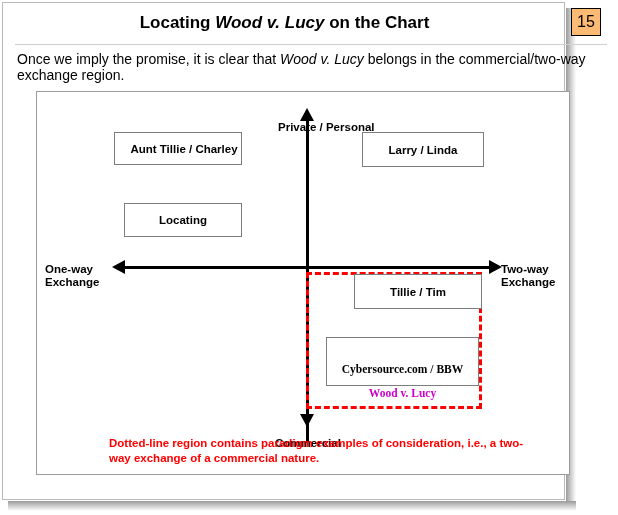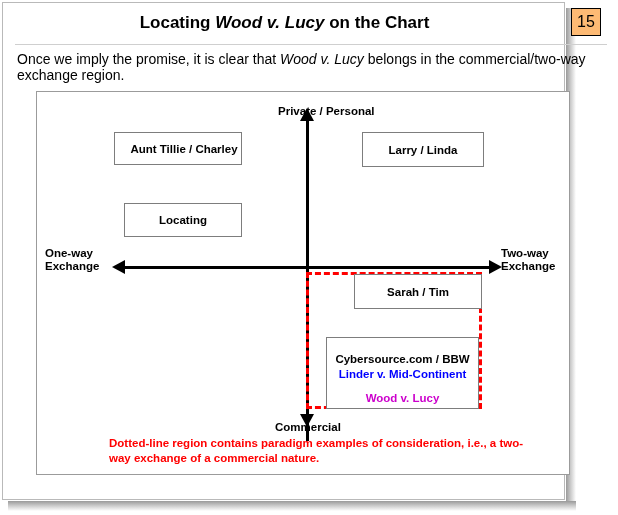--- a/index.html
+++ b/index.html
@@ -44,38 +44,38 @@
   
   .axis-line{position:absolute;background:#000;}
   #v-axis{left:269px;top:26px;width:3px;height:323px;}
   #h-axis{left:84px;top:174px;width:371px;height:3px;}
   .arrow{position:absolute;width:0;height:0;}
   #arrow-up{left:263px;top:16px;border-left:7px solid transparent;border-right:7px solid transparent;border-bottom:13px solid #000;}
   #arrow-down{left:263px;top:322px;border-left:7px solid transparent;border-right:7px solid transparent;border-top:13px solid #000;}
   #arrow-left{left:75px;top:168px;border-top:7px solid transparent;border-bottom:7px solid transparent;border-right:13px solid #000;}
   #arrow-right{left:452px;top:168px;border-top:7px solid transparent;border-bottom:7px solid transparent;border-left:13px solid #000;}
 
-  .axis-label{position:absolute;font-size:11.5px;font-weight:bold;color:#000;line-height:13px;}
+  .axis-label{position:absolute;font-size:11.5px;font-weight:bold;color:#000;line-height:13px;margin-top:16px;}
   #lbl-private{left:241px;top:13px;}
   #lbl-commercial{left:238px;top:329px;text-align:center;}
   #lbl-oneway{left:8px;top:155px;text-align:left;}
   #lbl-twoway{left:464px;top:155px;text-align:left;}
 
   
   .node{
     position:absolute;border:1.5px solid #7d7d7d;background:#fff;box-sizing:border-box;
     display:flex;align-items:center;justify-content:center;
     font-size:11.5px;font-weight:bold;color:#000;text-align:center;
   }
   #box-aunt{left:77px;top:40px;width:128px;height:33px;padding-left:12px;}
   #box-zach{left:87px;top:111px;width:118px;height:34px;}
   #box-larry{left:325px;top:40px;width:122px;height:35px;}
   #box-sarah{left:317px;top:182px;width:128px;height:35px;}
-  #box-cyber{left:289px;top:245px;width:153px;height:72px;
-    display:block;padding-top:14px;}
+  #box-cyber{left:289px;top:245px;width:153px;height:49px;
+    display:block;padding-top:24px;font-family:Liberation Serif, serif;}
   #box-cyber .l1{font-size:11.5px;font-weight:bold;color:#000;line-height:15px;text-align:center;}
   #box-cyber .l2{font-size:11.5px;font-weight:bold;color:#0000ff;line-height:15px;text-align:center;}
   #box-cyber .l3{font-size:11.5px;font-weight:bold;color:#cc00cc;line-height:15px;text-align:center;margin-top:9px;}
 
   
   #dashed-region{
     position:absolute;left:269px;top:180px;width:176px;height:137px;
     border:3px dashed #ff0000;box-sizing:border-box;
   }
 
@@ -111,24 +111,23 @@
     <div class="axis-label" id="lbl-private">Private / Personal</div>
     <div class="axis-label" id="lbl-commercial">Commercial</div>
     <div class="axis-label" id="lbl-oneway"><span>One-way</span><br><span>Exchange</span></div>
     <div class="axis-label" id="lbl-twoway"><span>Two-way</span><br><span>Exchange</span></div>
 
     <div id="dashed-region"></div>
 
     <div class="node" id="box-aunt">Aunt Tillie / Charley</div>
     <div class="node" id="box-zach">Locating</div>
     <div class="node" id="box-larry">Larry / Linda</div>
-    <div class="node" id="box-sarah">Sarah / Tim</div>
+    <div class="node" id="box-sarah">Tillie / Tim</div>
     <div class="node" id="box-cyber">
       <div class="l1">Cybersource.com / BBW</div>
-      <div class="l2">Linder v. Mid-Continent</div>
       <div class="l3">Wood v. Lucy</div>
     </div>
 
     <div id="caption">Dotted-line region contains paradigm examples of consideration, i.e., a two-way exchange of a commercial nature.</div>
 
   </div>
 </div>
 
 <div id="page-badge">15</div>
 

